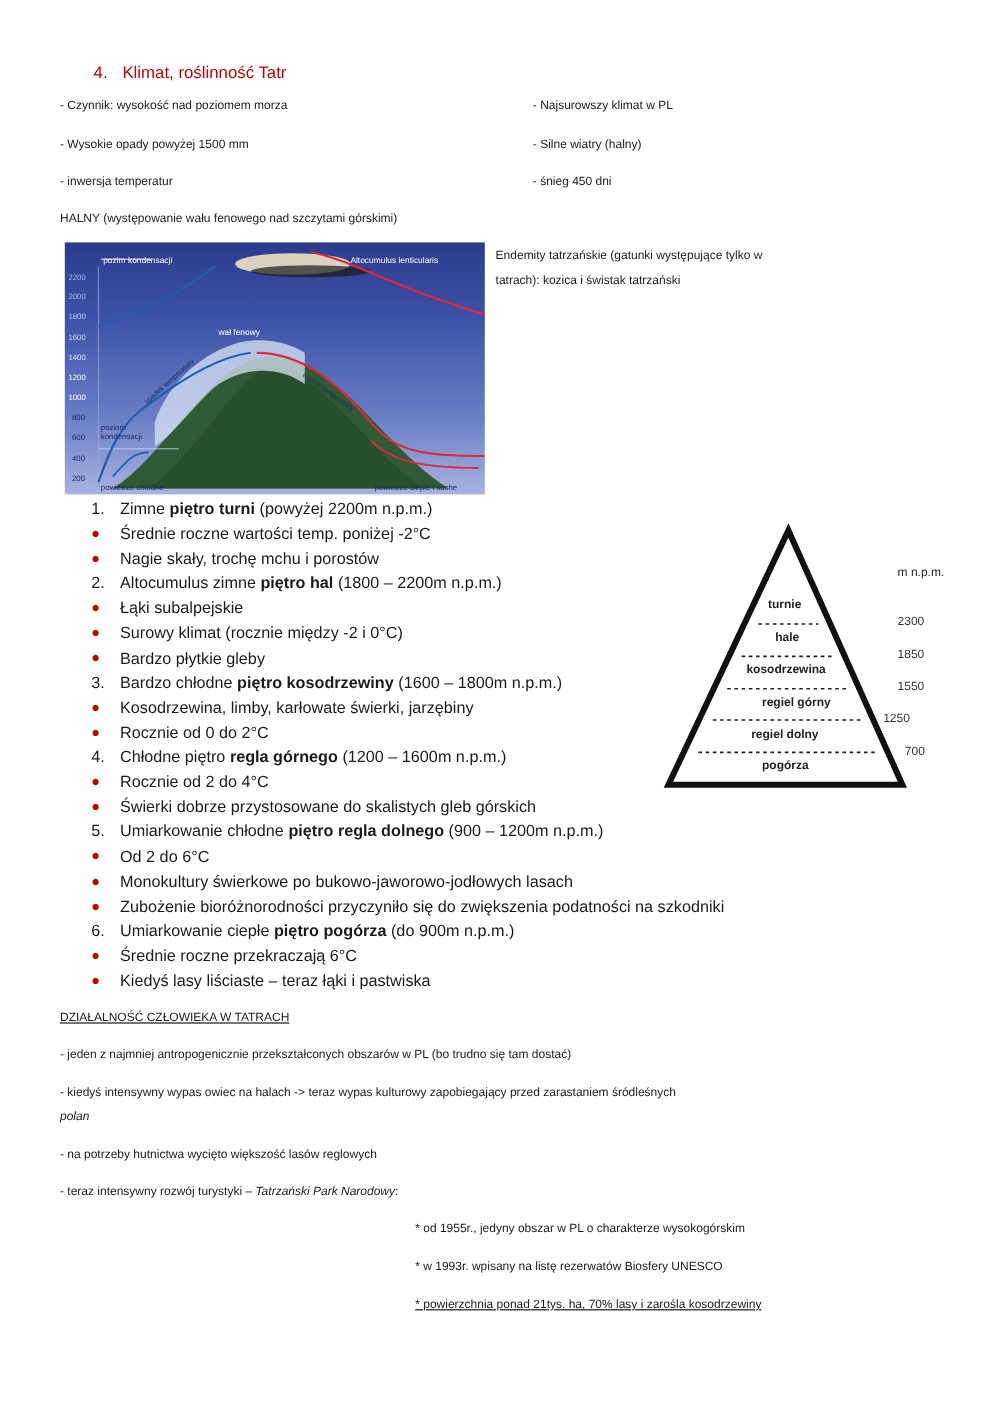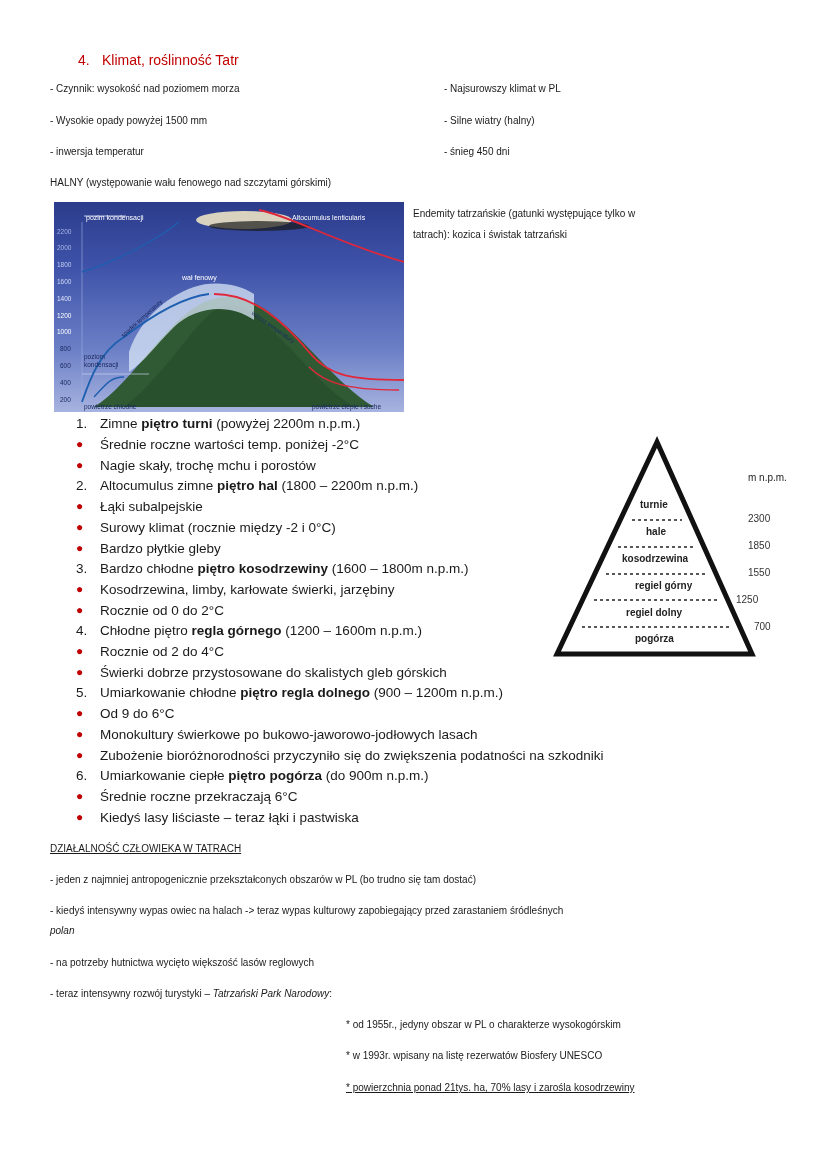--- a/index.html
+++ b/index.html
@@ -155,21 +155,21 @@
       <span class="marker bullet">●</span>
       <span class="txt">Świerki dobrze przystosowane do skalistych gleb górskich</span>
     </div>
 
   <div class="list-item" style="top:685px;">
     <span class="marker">5.</span>
     <span class="txt"><span>Umiarkowanie chłodne </span><b>piętro regla dolnego</b><span> (900 – 1200m n.p.m.)</span></span>
   </div>
   <div class="list-item" style="top:706px;">
       <span class="marker bullet">●</span>
-      <span class="txt">Od 9 do 6°C</span>
+      <span class="txt">Od 2 do 6°C</span>
     </div>
   <div class="list-item" style="top:727px;">
       <span class="marker bullet">●</span>
       <span class="txt">Monokultury świerkowe po bukowo-jaworowo-jodłowych lasach</span>
     </div>
   <div class="list-item" style="top:748px;">
       <span class="marker bullet">●</span>
       <span class="txt">Zubożenie bioróżnorodności przyczyniło się do zwiększenia podatności na szkodniki</span>
     </div>
 

